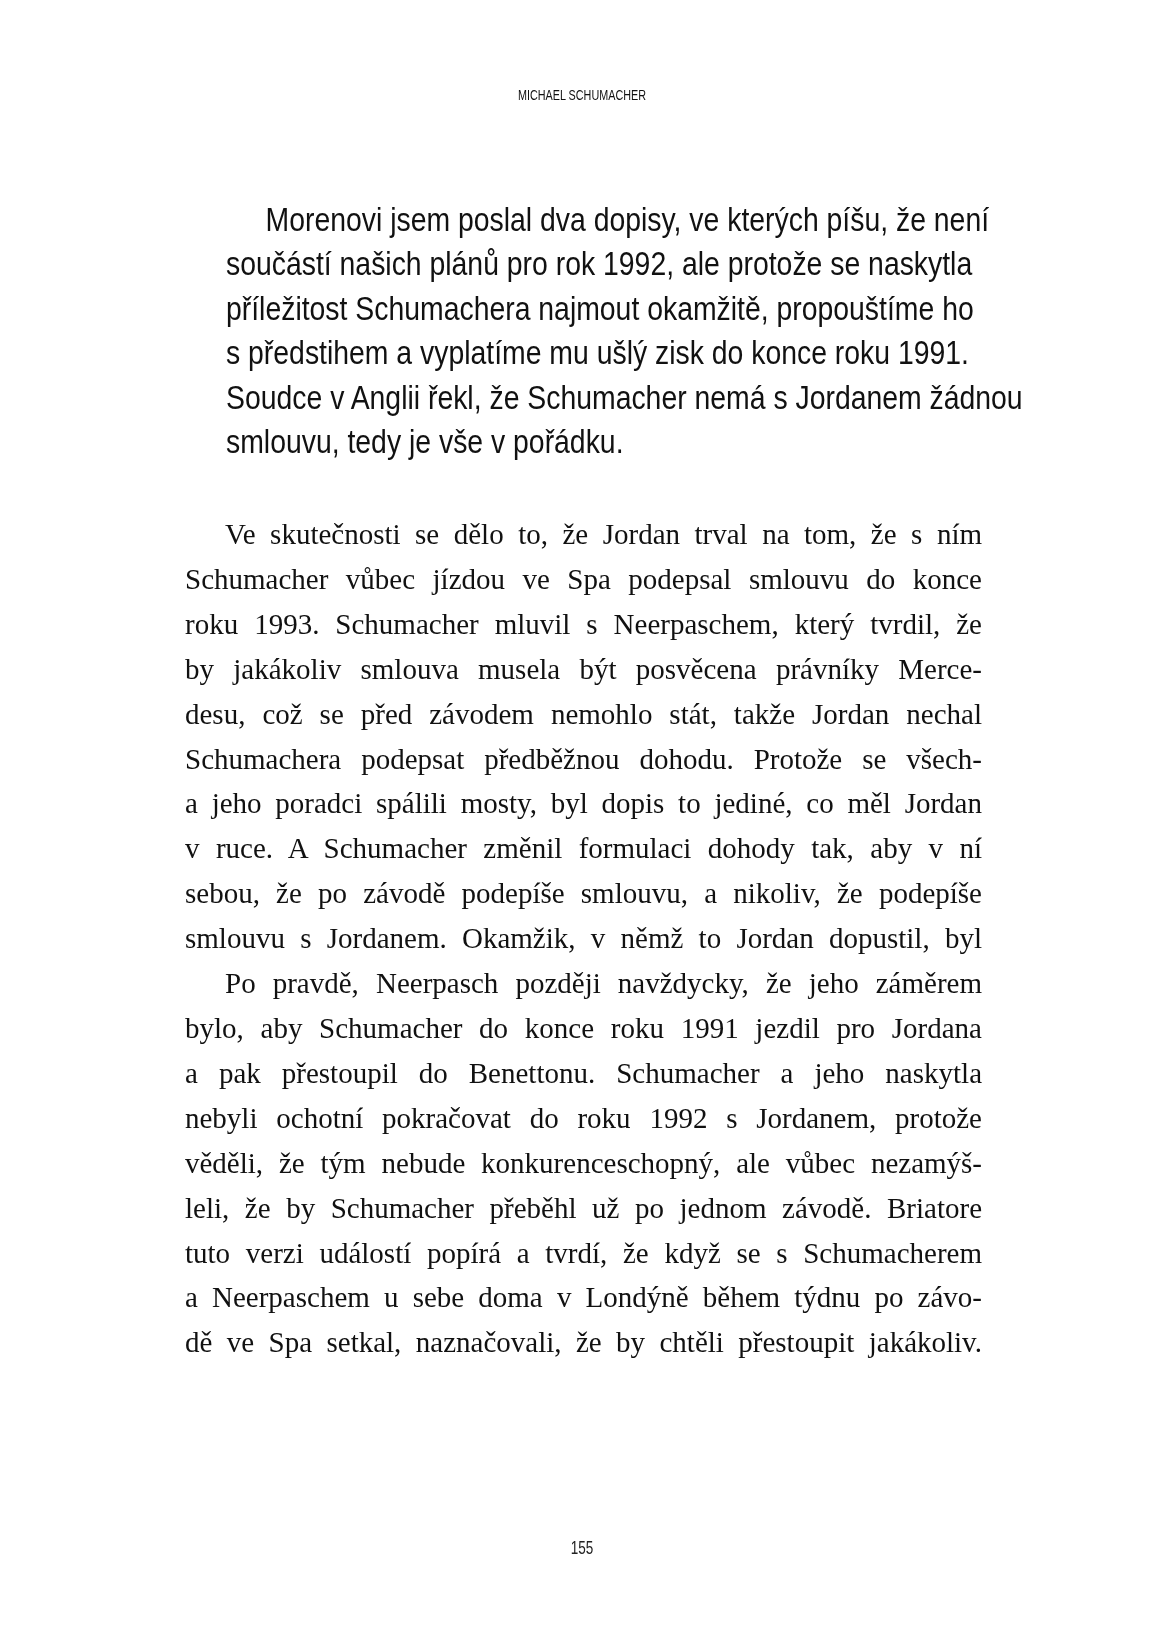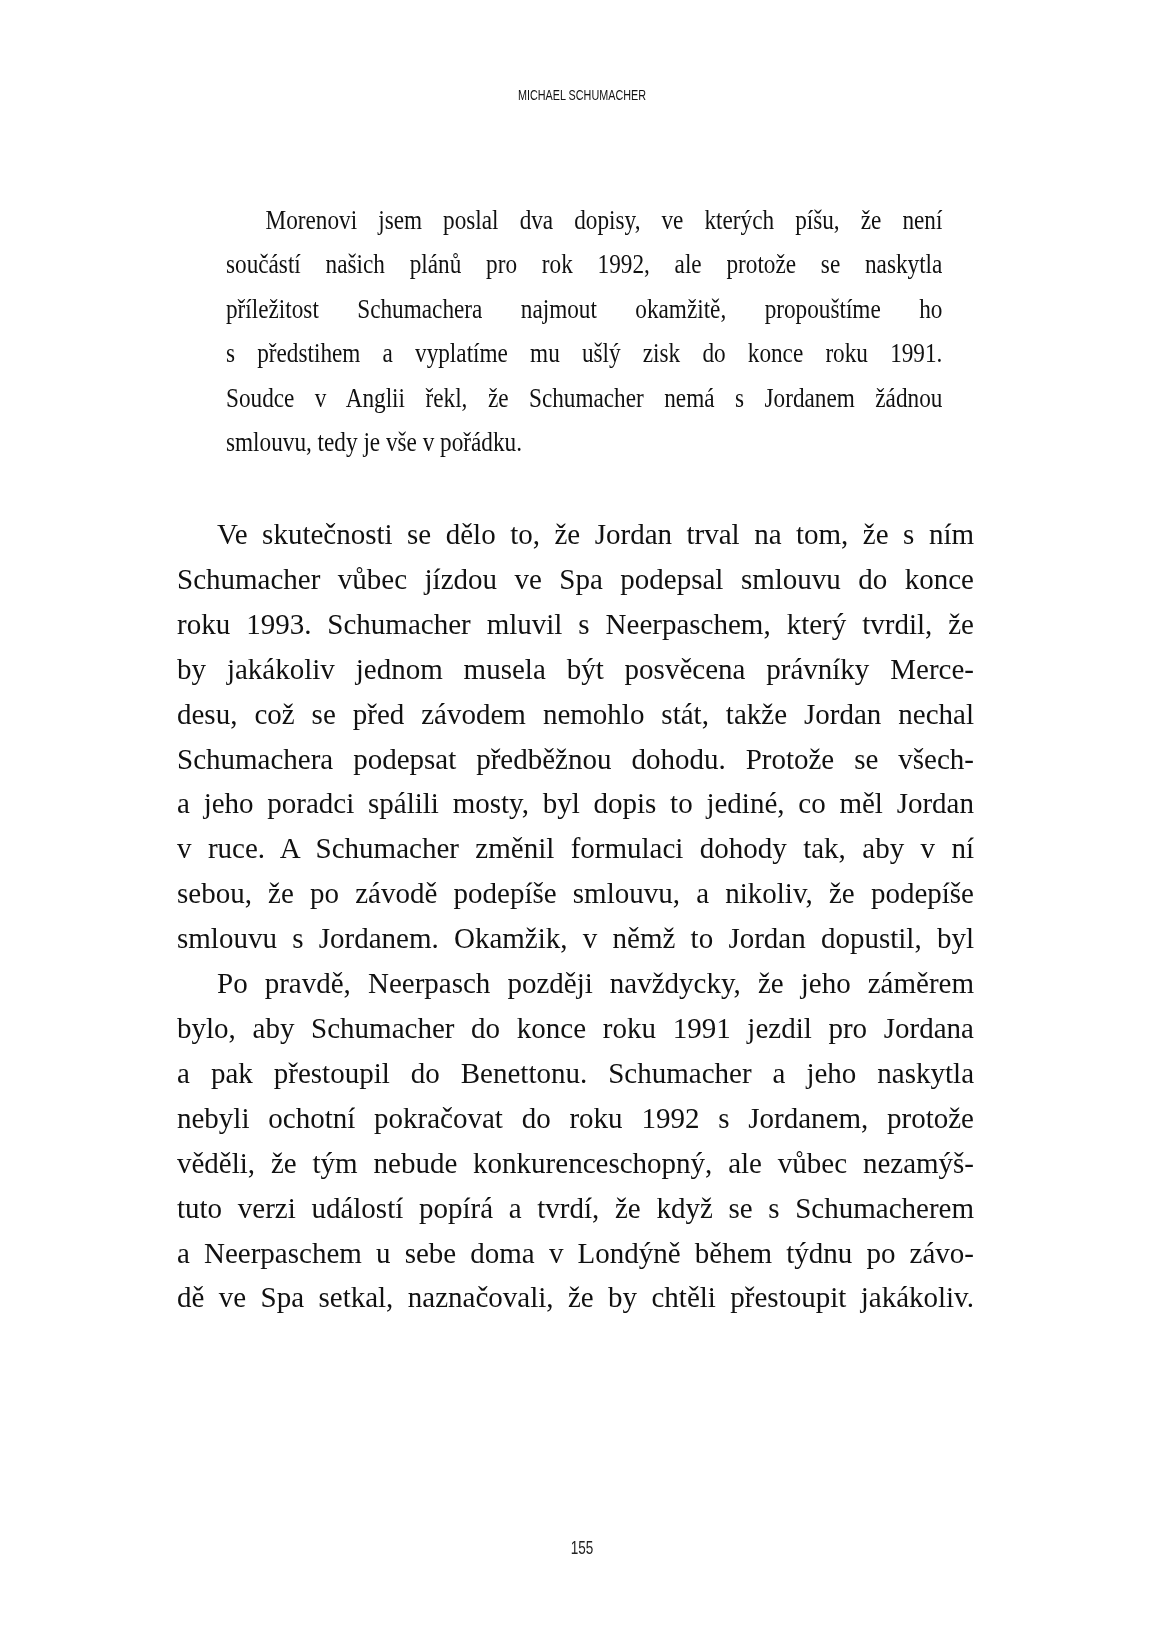--- a/index.html
+++ b/index.html
@@ -4,26 +4,26 @@
   <style>
     html, body { margin: 0; padding: 0; background: #ffffff; }
     body { width: 1164px; height: 1637px; position: relative; overflow: hidden; color: #111; }
     .header {
       position: absolute; left: 0; right: 0; top: 86px; text-align: center;
       font-family: "Liberation Sans", sans-serif; font-size: 15px; letter-spacing: 0px;
       transform: scaleX(0.72); transform-origin: center; font-weight: normal;
     }
     .quote {
       position: absolute; left: 226px; width: 716px; top: 198px;
-      font-family: Liberation Serif, serif; font-size: 27px; line-height: 44.4px;
+      font-family: Liberation Sans, sans-serif; font-size: 33px; line-height: 44.4px;
       text-align: justify;
     }
     .quote .inner { transform: scaleX(0.86); transform-origin: left top; width: 833px; }
     .body-text {
-      position: absolute; left: 177px; width: 797px; top: 512px;
+      position: absolute; left: 185px; width: 797px; top: 512px;
       font-family: "Liberation Serif", serif; font-size: 29px; line-height: 44.9px;
       text-align: justify; color: #111;
     }
     .line { display: block; text-align-last: justify; white-space: nowrap; }
     .line.last { text-align-last: left; }
     .page-number {
       position: absolute; left: 0; right: 0; top: 1538px; text-align: center;
       font-family: "Liberation Sans", sans-serif; font-size: 18px; transform: scaleX(0.75);
       color: #222;
     }
@@ -42,33 +42,34 @@
     <span class="line">Soudce v Anglii řekl, že Schumacher nemá s Jordanem žádnou</span>
     <span class="line last">smlouvu, tedy je vše v pořádku.</span>
   </div>
 </div>
 
 <div class="body-text">
   <div>
     <span class="line" style="padding-left:40px">Ve skutečnosti se dělo to, že Jordan trval na tom, že s ním</span>
     <span class="line">Schumacher vůbec jízdou ve Spa podepsal smlouvu do konce</span>
     <span class="line">roku 1993. Schumacher mluvil s Neerpaschem, který tvrdil, že</span>
-    <span class="line">by jakákoliv jednom musela být posvěcena právníky Merce-</span>
+    <span class="line">by jakákoliv smlouva musela být posvěcena právníky Merce-</span>
     <span class="line">desu, což se před závodem nemohlo stát, takže Jordan nechal</span>
     <span class="line">Schumachera podepsat předběžnou dohodu. Protože se všech-</span>
     <span class="line">a jeho poradci spálili mosty, byl dopis to jediné, co měl Jordan</span>
     <span class="line">v ruce. A Schumacher změnil formulaci dohody tak, aby v ní</span>
     <span class="line">sebou, že po závodě podepíše smlouvu, a nikoliv, že podepíše</span>
     <span class="line">smlouvu s Jordanem. Okamžik, v němž to Jordan dopustil, byl</span>
   </div>
   <div>
     <span class="line" style="padding-left:40px">Po pravdě, Neerpasch později navždycky, že jeho záměrem</span>
     <span class="line">bylo, aby Schumacher do konce roku 1991 jezdil pro Jordana</span>
     <span class="line">a pak přestoupil do Benettonu. Schumacher a jeho naskytla</span>
     <span class="line">nebyli ochotní pokračovat do roku 1992 s Jordanem, protože</span>
     <span class="line">věděli, že tým nebude konkurenceschopný, ale vůbec nezamýš-</span>
+    <span class="line">leli, že by Schumacher přeběhl už po jednom závodě. Briatore</span>
     <span class="line">tuto verzi událostí popírá a tvrdí, že když se s Schumacherem</span>
     <span class="line">a Neerpaschem u sebe doma v Londýně během týdnu po závo-</span>
     <span class="line">dě ve Spa setkal, naznačovali, že by chtěli přestoupit jakákoliv.</span>
   </div>
 </div>
 
 <div class="page-number">155</div>
 
 </body></html>

